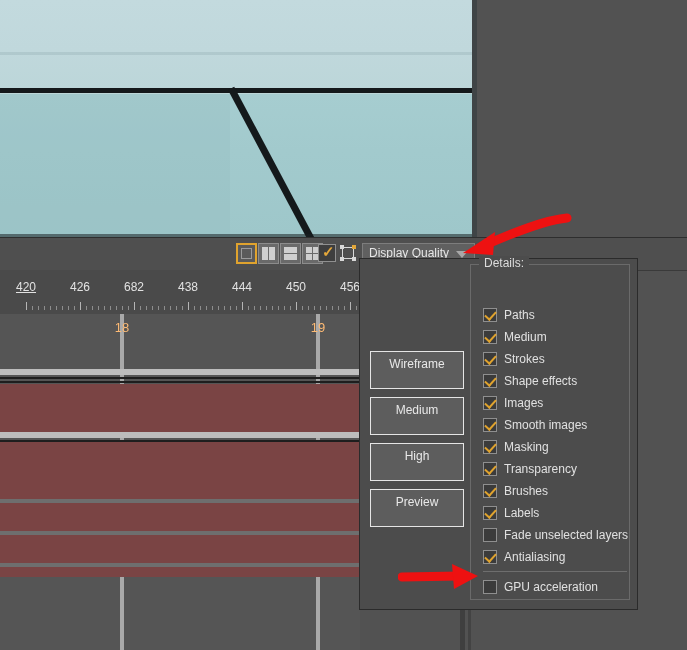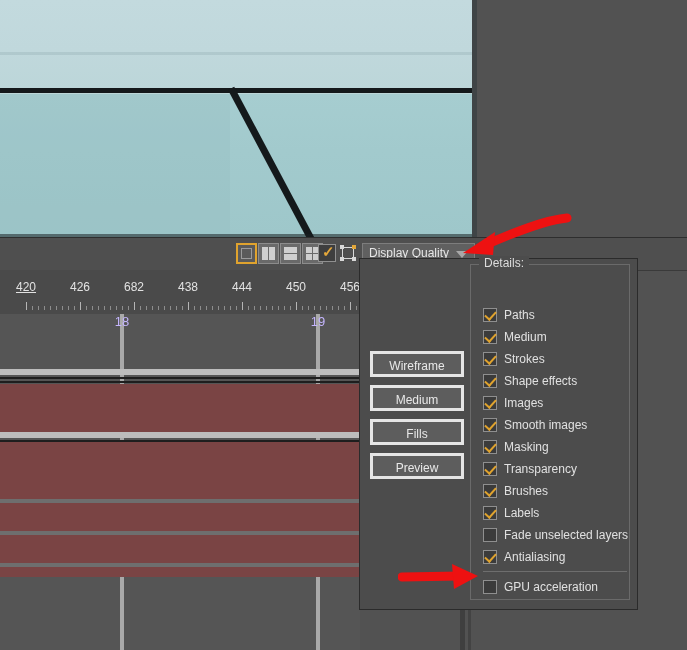--- a/index.html
+++ b/index.html
@@ -214,24 +214,24 @@
   
   .tracks {
     position: absolute;
     left: 0; top: 314px;
     width: 360px; height: 336px;
     background: #555555;
     overflow: hidden;
   }
   .frame-num {
     position: absolute;
-    color: #c4b5fd;
+    color: #fdba74;
     font-size: 13px;
     transform: translateX(-50%);
-    top: 0;
+    top: 6px;
   }
   .playguide {
     position: absolute;
     top: 0; width: 4px; height: 336px;
     background: #a9a9a9;
   }
   .track-bar {
     position: absolute;
     left: 0; width: 360px;
     background: #7a4444;
@@ -260,23 +260,23 @@
     background: #4c4c4c;
     border: 1px solid #2b2b2b;
     box-sizing: border-box;
   }
   .preset-col {
     position: absolute;
     left: 10px; top: 92px;
     width: 94px;
   }
   .preset-btn {
-    width: 94px; height: 26px;
+    width: 94px; height: 38px;
     background: #5d5d5d;
-    border: 3px solid #e5e5e5;
+    border: 1px solid #e5e5e5;
     box-sizing: border-box;
     color: #e8e8e8;
     font-size: 12px;
     text-align: center;
     line-height: 25px;
     margin-bottom: 8px;
   }
   .details-box {
     position: absolute;
     left: 110px; top: 5px;
@@ -490,21 +490,21 @@
     <div class="track-bar" style="top:253px;height:10px;"></div>
   <span class="frame-num" style="left: 122px;">18</span>
       <span class="frame-num" style="left: 318px;">19</span>
     </div>
 
   <div class="popup">
 
     <div class="preset-col">
         <div class="preset-btn">Wireframe</div>
         <div class="preset-btn">Medium</div>
-        <div class="preset-btn">Fills</div>
+        <div class="preset-btn">High</div>
         <div class="preset-btn">Preview</div>
       </div>
 
     <div class="details-box">
       <span class="details-legend">Details:</span>
       <div class="opt-list">
           <div class="opt-row">
             <span class="cb checked"></span>
             <span class="opt-label">Paths</span>
           </div>

